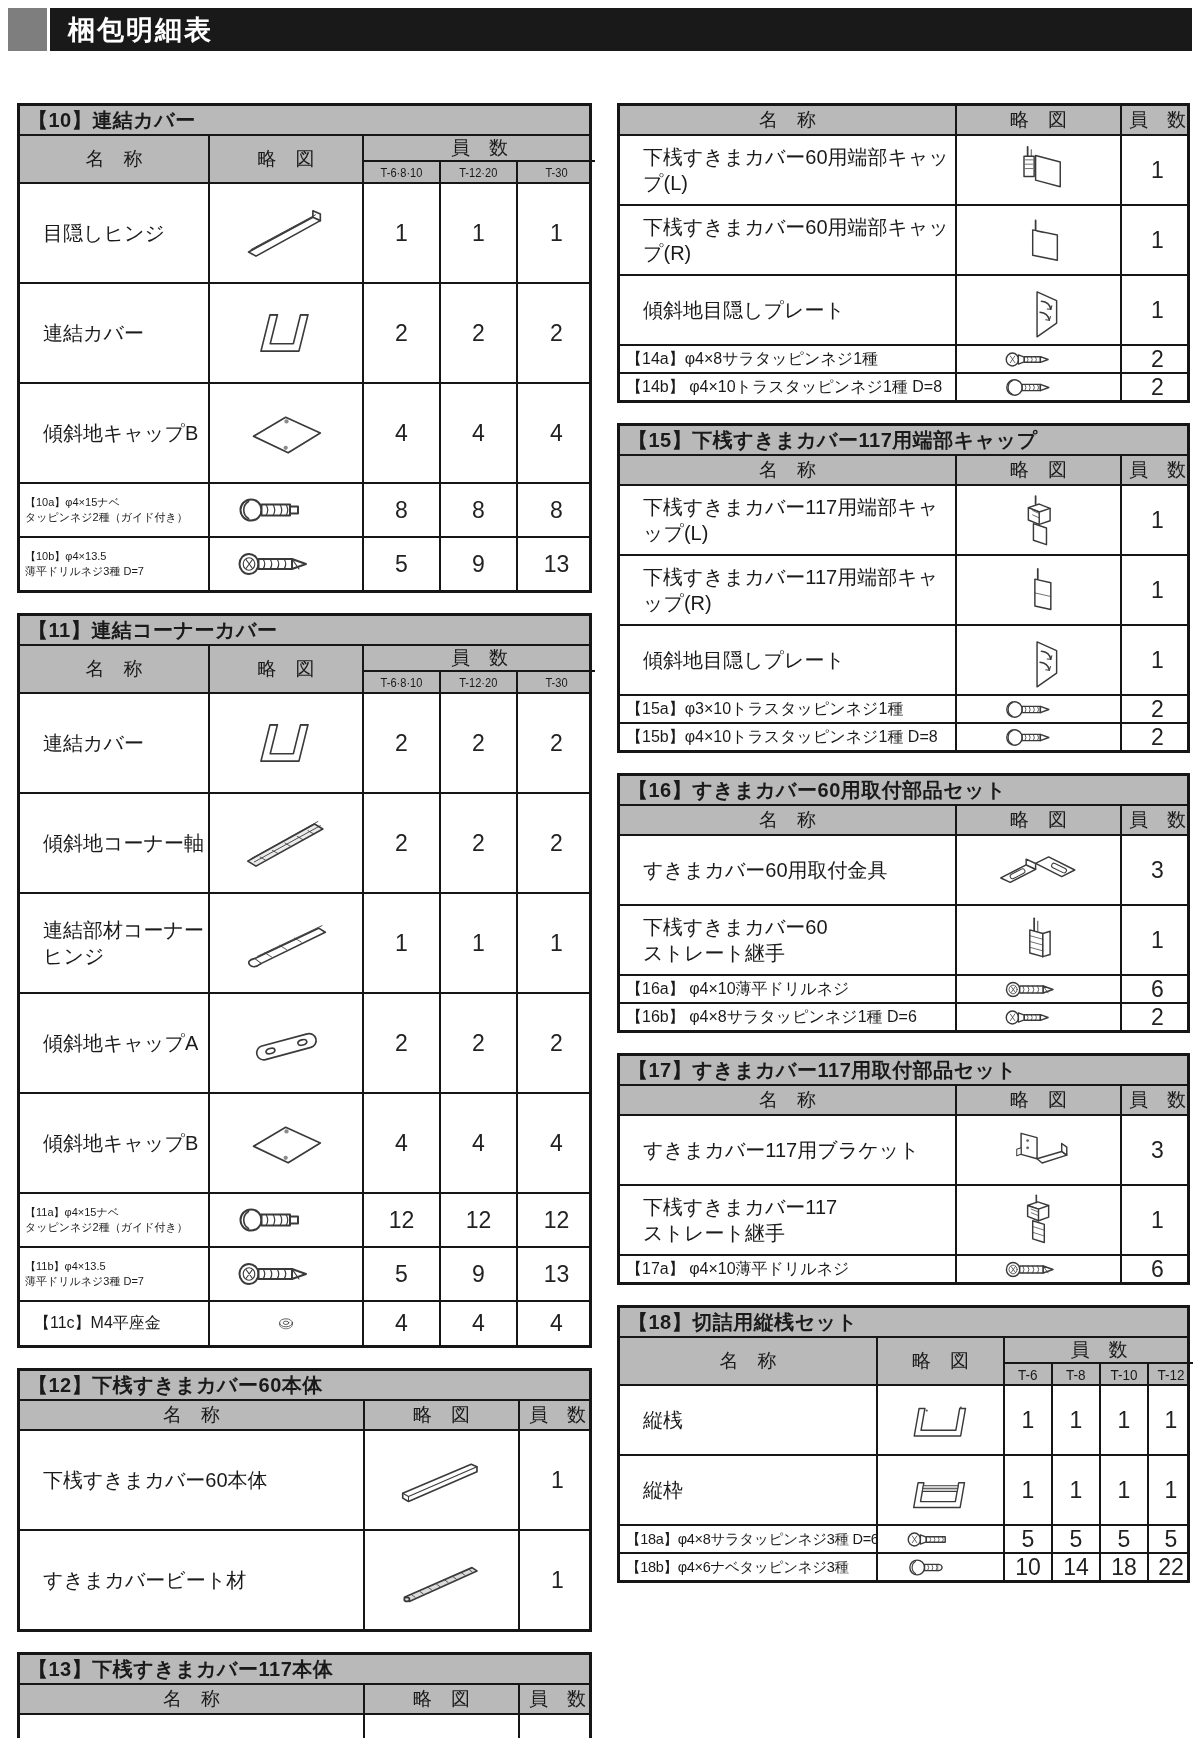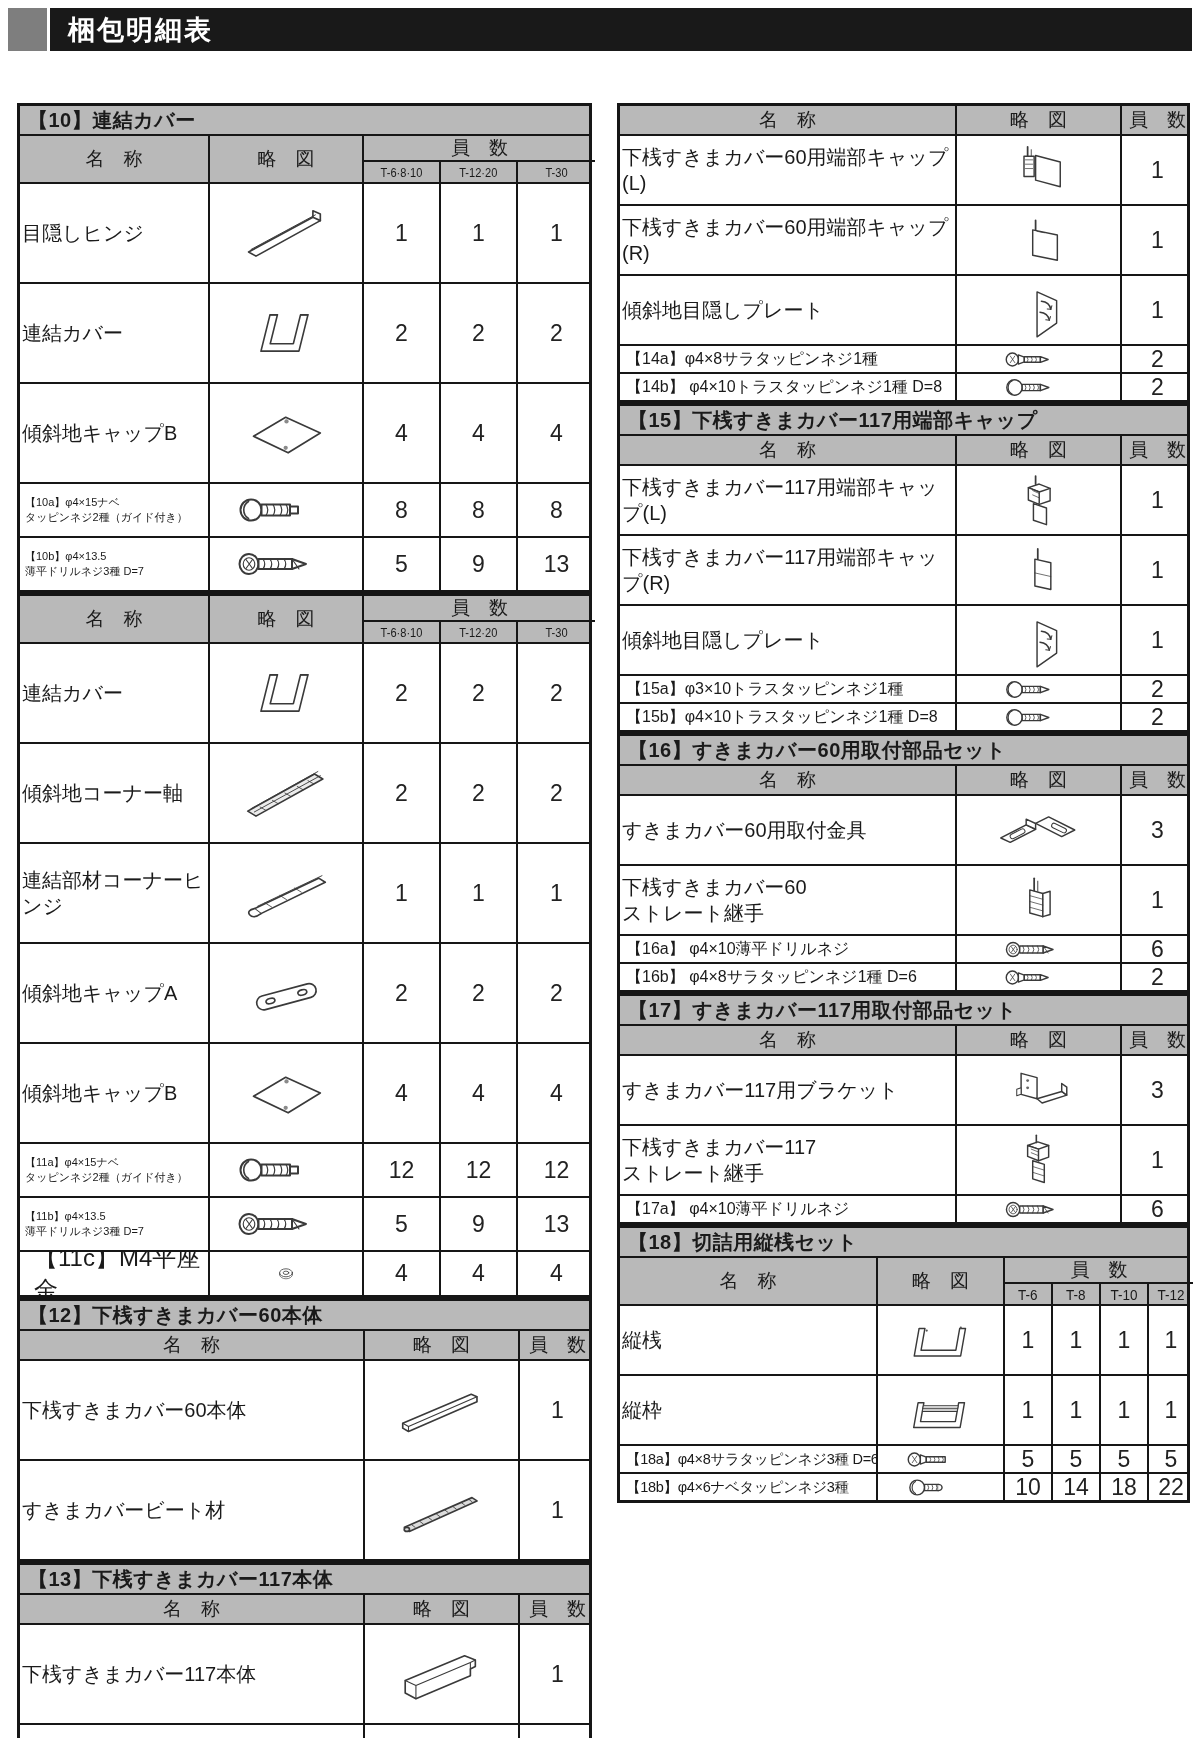--- a/index.html
+++ b/index.html
@@ -16,45 +16,45 @@
   .hdr{position:absolute;top:8px;left:8px;width:1184px;height:43px;
        background:var(--header-bar);display:flex;align-items:center}
   .hdr-sq{position:absolute;left:0;top:0;width:42px;height:43px;
           background:var(--header-square);border-right:3px solid #fff}
   .hdr h1{color:#fff;font-size:27px;font-weight:bold;margin-left:60px;letter-spacing:2px}
   
   main{position:absolute;top:103px;left:17px;display:flex;gap:25px}
   #col-left{width:575px}
   #col-right{width:573px}
   
-  .tbl{border:3px solid var(--border);background:#fff}
+  .tbl{border:3px solid var(--border);margin-bottom:20px;background:#fff}
   .tbl-title{height:30px;line-height:29px;background:var(--table-header-bg);
              border-bottom:2px solid var(--border);font-size:20px;font-weight:600;
              padding-left:8px;letter-spacing:.5px;white-space:nowrap;overflow:hidden}
   .hd{display:grid;background:var(--table-header-bg)}
   .hd1{grid-template-rows:28px}
   .hd2{grid-template-rows:24px 22px}
   .hcell{display:flex;align-items:center;justify-content:center;font-size:19px;overflow:hidden}
   .hd2 .sub{font-size:13.5px;border-top:2px solid var(--border)}
   .sub span{display:inline-block;transform:scaleX(.82);white-space:nowrap}
   .t18 .hd2 .sub{font-size:15px}
   .t18 .sub span{transform:scaleX(.9)}
   .c{border-left:2px solid var(--border)}
   .fc{border-left:none}
   .row{display:grid;border-top:2px solid var(--border)}
   .row-part-l{height:100px}
   .row-part-r{height:70px}
   .row-screw2{height:54px}
   .row-screw1{height:28px}
   .row-screw1l{height:45px}
-  .nm{display:flex;align-items:center;padding-left:2px;font-size:20px;
+  .nm{display:flex;align-items:center;padding-left:23px;font-size:20px;
       white-space:pre-line;line-height:1.3;overflow:hidden}
   .row-screw2 .nm{font-size:11px;padding-left:5px;line-height:1.35}
   .row-screw1 .nm{font-size:16px;padding-left:6px;white-space:nowrap}
-  .row-screw1l .nm{font-size:24px;padding-left:14px}
+  .row-screw1l .nm{font-size:16px;padding-left:14px}
   .t18 .row-screw1 .nm{font-size:14.5px;letter-spacing:-.3px}
   .dg{display:flex;align-items:center;justify-content:center;overflow:hidden}
   .qn{display:flex;align-items:center;justify-content:center;font-size:23px;color:#222}
   .row-part-l .dg svg{height:66px}
   .row-part-r .dg svg{height:58px}
   .row-screw2 .dg svg{height:30px}
   .row-screw1 .dg svg{height:21px}
   .row-screw1l .dg svg{height:32px}
 </style>
 </head>
@@ -162,20 +162,21 @@
                 <path d="M56 10 L63 20" stroke-width="1.1"></path>
               </g>
             </svg>
           </div>
           <div class="qn c">5</div>
           <div class="qn c">9</div>
           <div class="qn c">13</div>
         </div>
       </section>
       <section class="tbl">
+        <div class="tbl-title">【11】連結コーナーカバー</div>
         <div class="hd hd2" style="grid-template-columns:188px 154px 77px 77px 79px">
           <div class="hcell fc" style="grid-row:1/3;grid-column:1">名　称</div>
           <div class="hcell c" style="grid-row:1/3;grid-column:2">略　図</div>
           <div class="hcell c" style="grid-row:1;grid-column:3/6">員　数</div>
           <div class="hcell c sub" style="grid-row:2;grid-column:3">
             <span>T-6·8·10</span>
           </div>
           <div class="hcell c sub" style="grid-row:2;grid-column:4">
             <span>T-12·20</span>
           </div>

